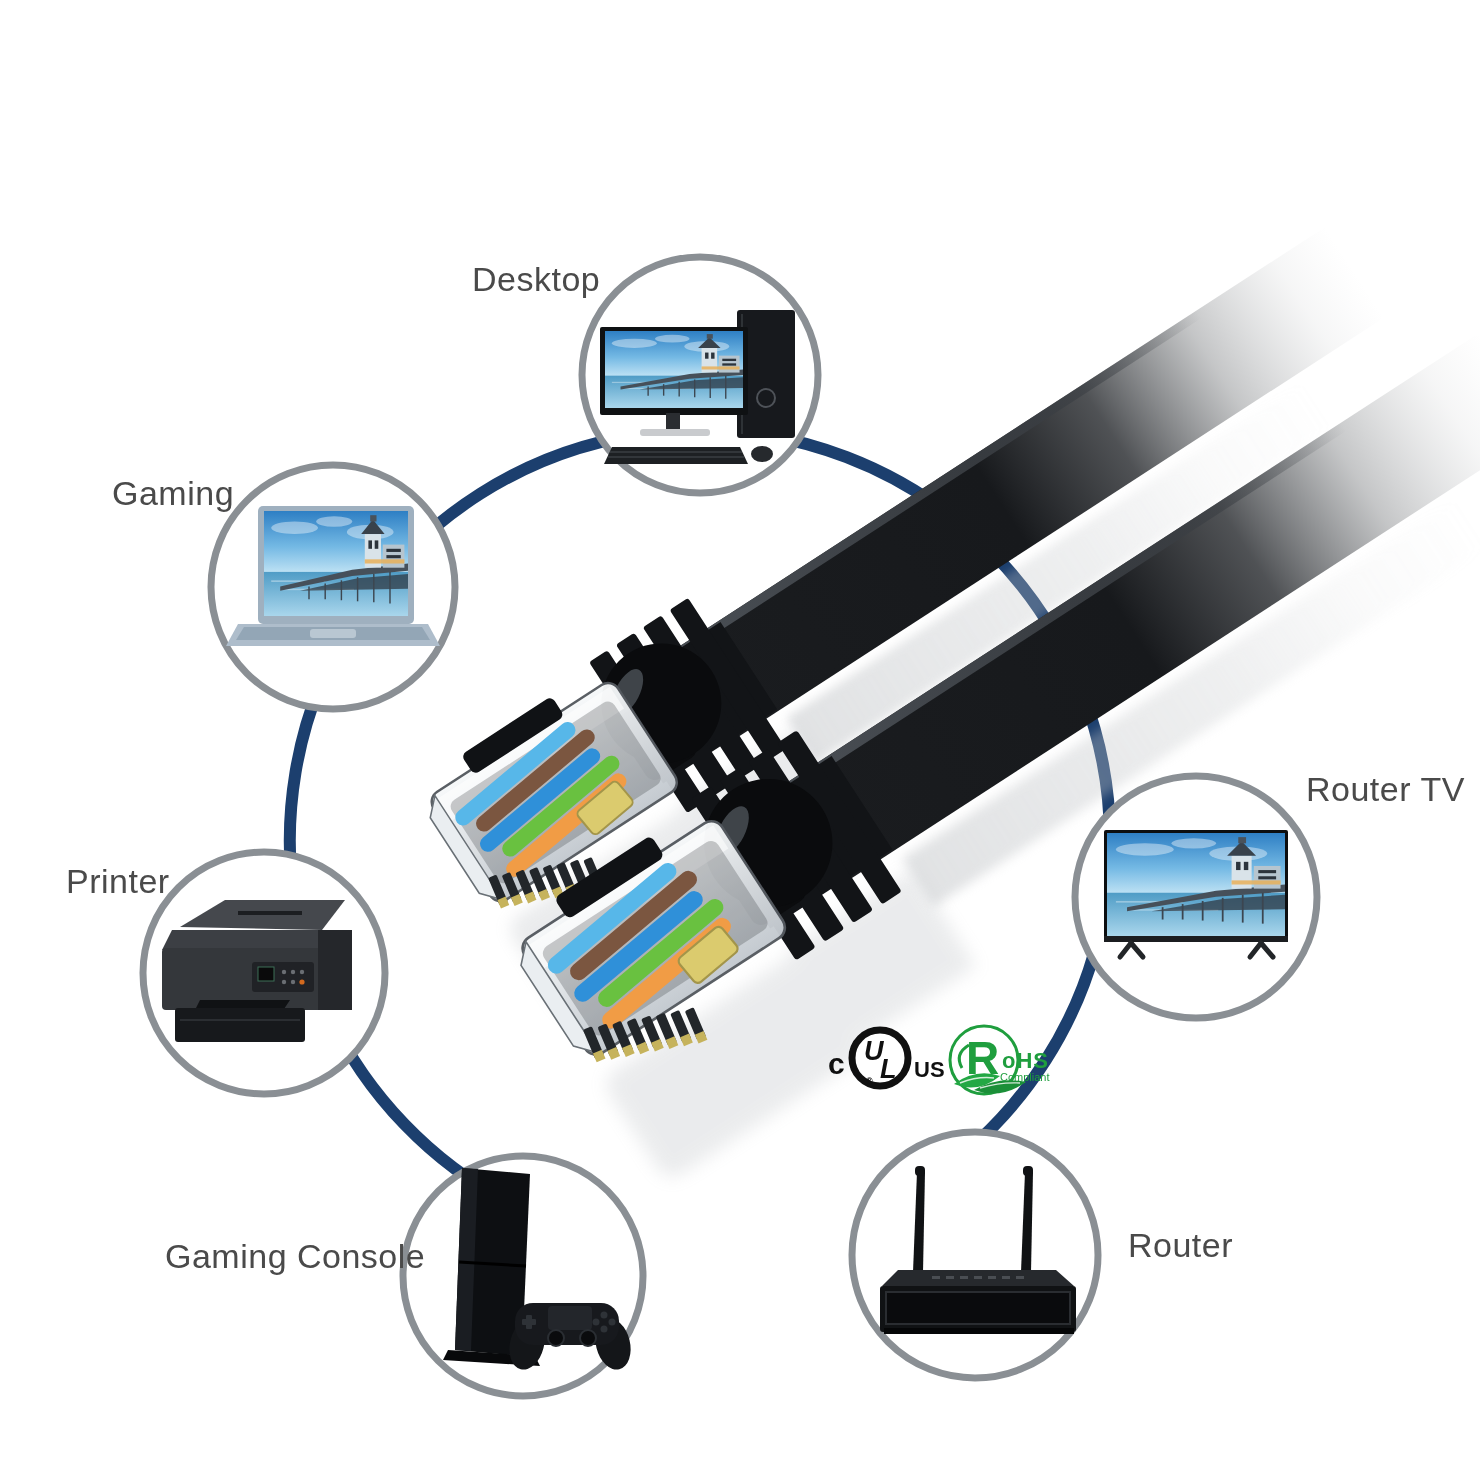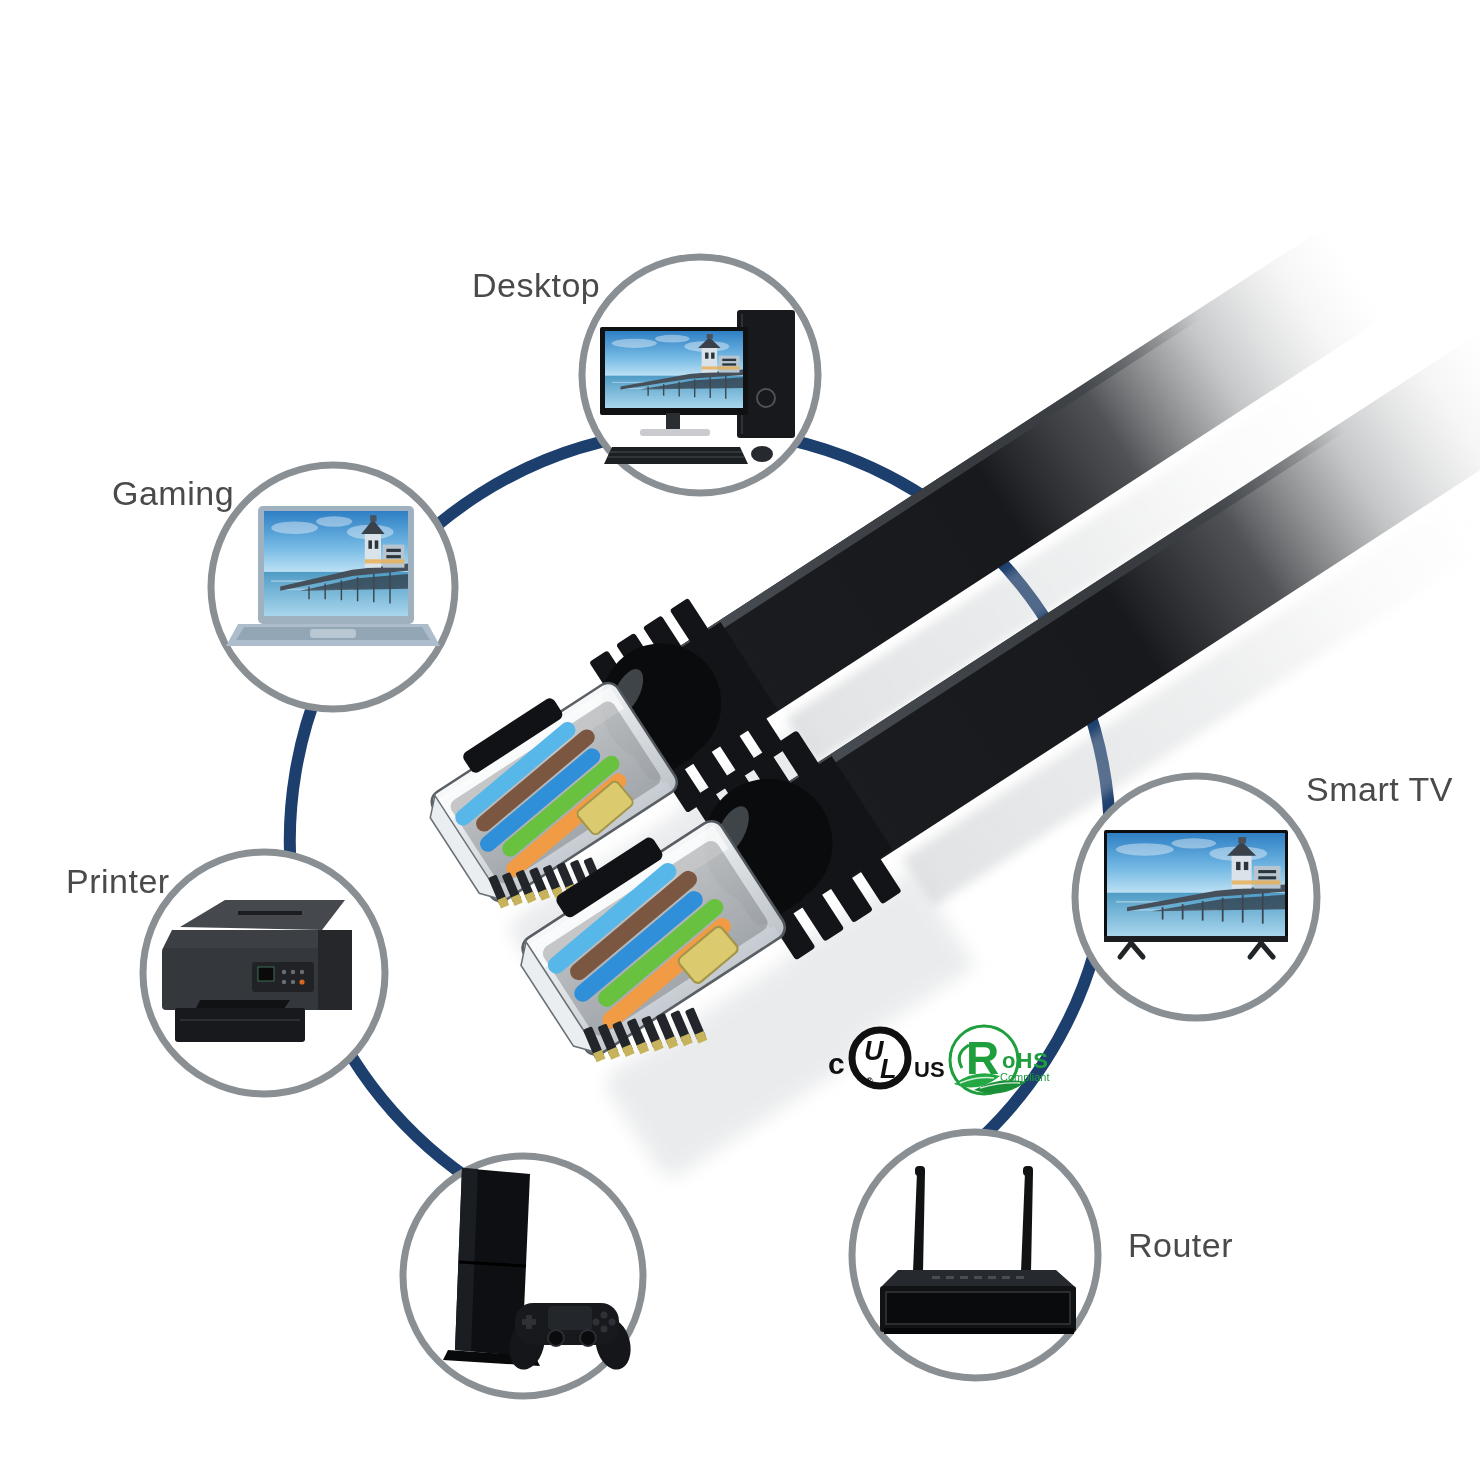--- a/index.html
+++ b/index.html
@@ -275,25 +275,26 @@
         <g stroke="#222528" stroke-width="5" stroke-linecap="round">
           <line x1="1131" y1="943" x2="1120" y2="957"></line>
             <line x1="1131" y1="943" x2="1143" y2="957"></line>
           <line x1="1261" y1="943" x2="1250" y2="957"></line>
             <line x1="1261" y1="943" x2="1273" y2="957"></line>
         </g>
       </g>
     </g>
   </svg>
 
-  <div class="dev-label" style="left:472px;top:266px;">Desktop</div>
+  <div class="dev-label" style="left:472px;top:260px;">Desktop</div>
   <div class="dev-label" style="left:112px;top:474px;">Gaming</div>
   <div class="dev-label" style="left:66px;top:862px;">Printer</div>
+  <div class="dev-label" style="left:165px;top:1237px;">Gaming Console</div>
   <div class="dev-label" style="left:1128px;top:1226px;">Router</div>
-  <div class="dev-label" style="left:1306px;top:770px;">Smart TV</div>
+  <div class="dev-label" style="left:1306px;top:770px;">Router TV</div>
 
   <div class="logo" style="left:824px;top:1016px;">
     <svg width="126" height="86" viewBox="0 0 126 86">
       <text class="ul-text" x="4" y="58" font-size="30">c</text>
       <circle cx="56" cy="42" r="28" fill="#ffffff" stroke="#101010" stroke-width="7"></circle>
       <text class="ul-text" x="40" y="44" font-size="27" font-style="italic">U</text>
       <text class="ul-text" x="56" y="62" font-size="27" font-style="italic">L</text>
       <text class="ul-text" x="42" y="68" font-size="9">®</text>
       <text class="ul-text" x="90" y="61" font-size="22">US</text>
     </svg>

